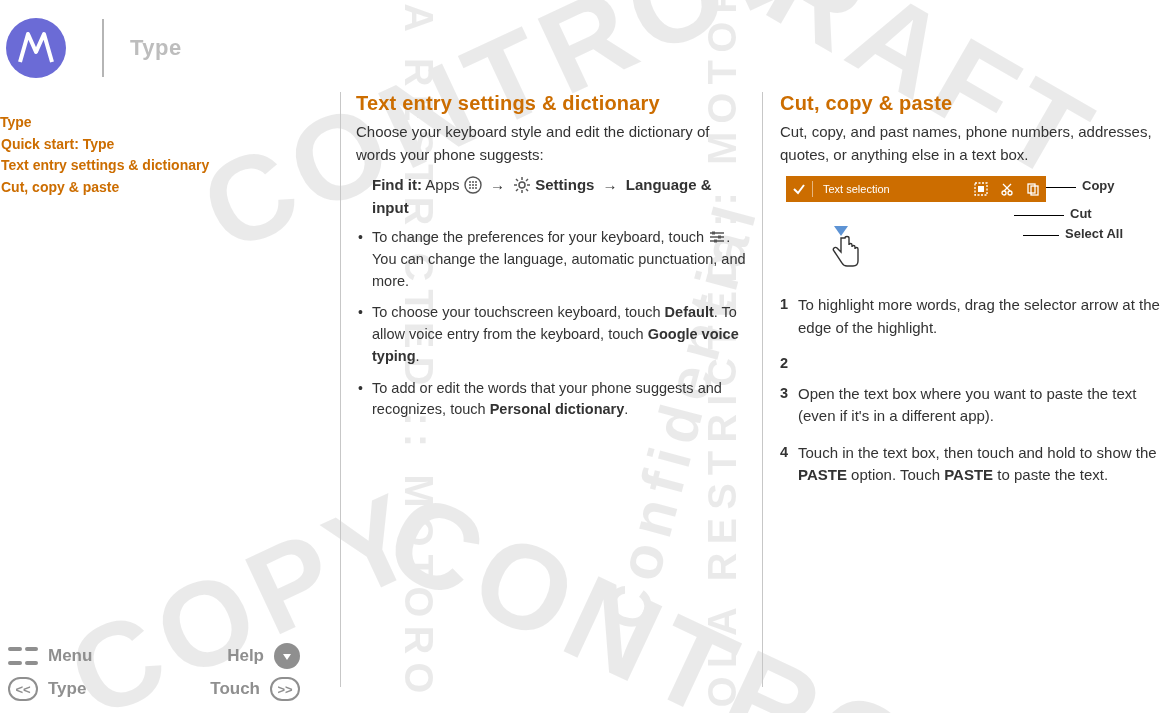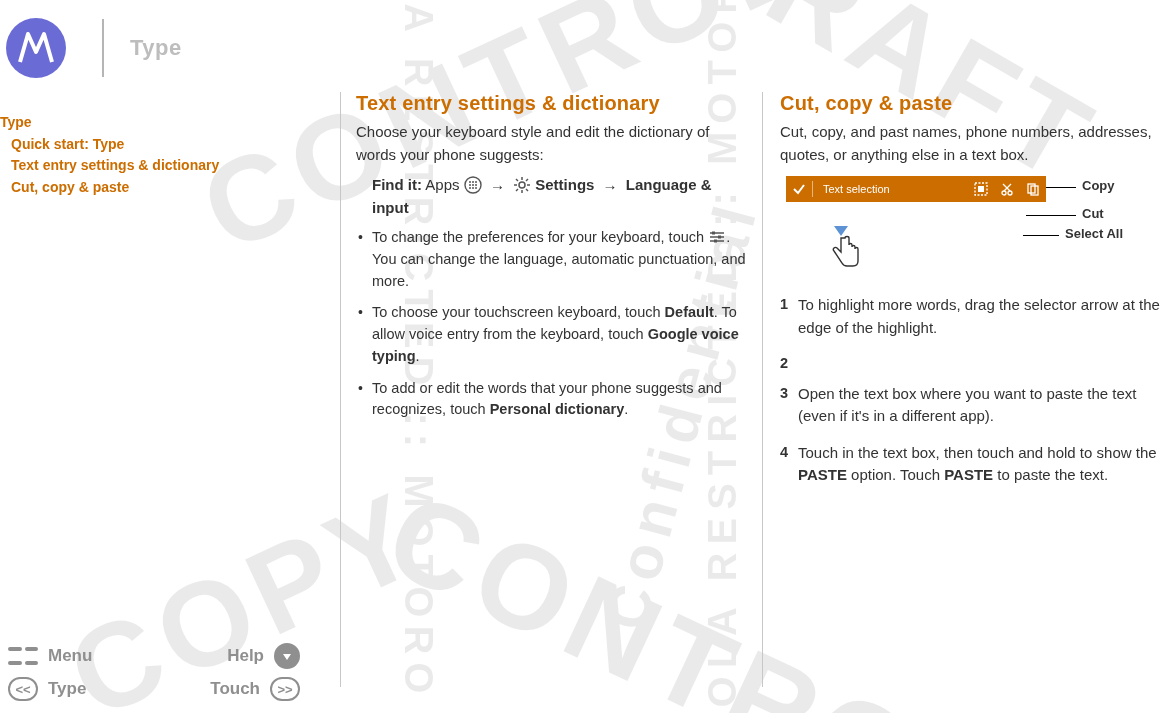--- a/index.html
+++ b/index.html
@@ -20,21 +20,21 @@
 .header { position:absolute; top:18px; left:0; right:0; height:60px; display:flex; align-items:center; }
 .moto-logo { width:60px; height:60px; border-radius:50%; background:#6b6bd6; margin-left:6px; display:flex; align-items:center; justify-content:center; }
 .moto-logo svg { width:40px; height:40px; }
 .vline { width:2px; height:58px; background:#b5b5b5; margin:0 26px 0 36px; }
 .header-title { font-size:22px; font-weight:700; color:#bdbdbd; letter-spacing:0.5px;}
 
 
 .toc { position:absolute; top:112px; left:0; width:330px; font-size:14px; font-weight:700; line-height:1.55; }
 .toc .row { display:block; }
 .toc .cur { color:#cc6d00; }
-.toc .indent { padding-left:11px; color:#cc6d00; }
+.toc .indent { padding-left:1px; color:#cc6d00; }
 
 
 .col { position:absolute; top:92px; bottom:20px; }
 .divider { position:absolute; top:92px; bottom:26px; width:1px; background:#c7c7c7; }
 .div1 { left:340px; }
 .div2 { left:762px; }
 .col1 { left:356px; width:390px; }
 .col2 { left:780px; width:390px; }
 .col h2 { font-size:20px; font-weight:700; color:#cc6d00; margin-bottom:6px; letter-spacing:0.2px;}
 .col p { font-size:15px; line-height:1.5; margin-bottom:8px; }
@@ -66,21 +66,21 @@
 .inputrow .field .sel { background:#8fb7e6; color:#1a1a1a; padding:0 1px; }
 .inputrow .send { background:#d9d9d9; color:#888; padding:4px 9px; font-size:11px; border:1px solid #bbb; margin-right:2px; border-radius:2px;}
 .handle { position:absolute; top:50px; left:48px; }
 .handle .tri { width:0; height:0; border-left:7px solid transparent; border-right:7px solid transparent; border-bottom:10px solid #5d93d4; transform:rotate(180deg); }
 .hand { position:absolute; top:58px; left:42px; }
 
 .callout { position:absolute; font-size:13px; font-weight:700; }
 .callout .line { position:absolute; height:1px; background:#000; }
 .c-copy { top:2px; left:296px; }
 .c-copy .line { width:30px; top:9px; left:-36px; }
-.c-cut  { top:30px; left:296px; }
+.c-cut  { top:30px; left:284px; }
 .c-cut .line { width:50px; top:9px; left:-56px; }
 .c-sel  { top:50px; left:279px; }
 .c-sel .line { width:36px; top:9px; left:-42px; }
 
 
 .nav { position:absolute; left:4px; bottom:8px; width:310px; }
 .nav .row { display:flex; justify-content:space-between; align-items:center; padding:4px 14px 4px 4px; }
 .nav .btn { display:flex; align-items:center; gap:10px; color:#8f8f8f; font-size:17px; font-weight:600; }
 .nav .btn.right { flex-direction:row-reverse; }
 .navicon { width:30px; height:24px; border:2px solid #8f8f8f; border-radius:14px; display:flex; align-items:center; justify-content:center; font-size:13px; color:#8f8f8f; }

